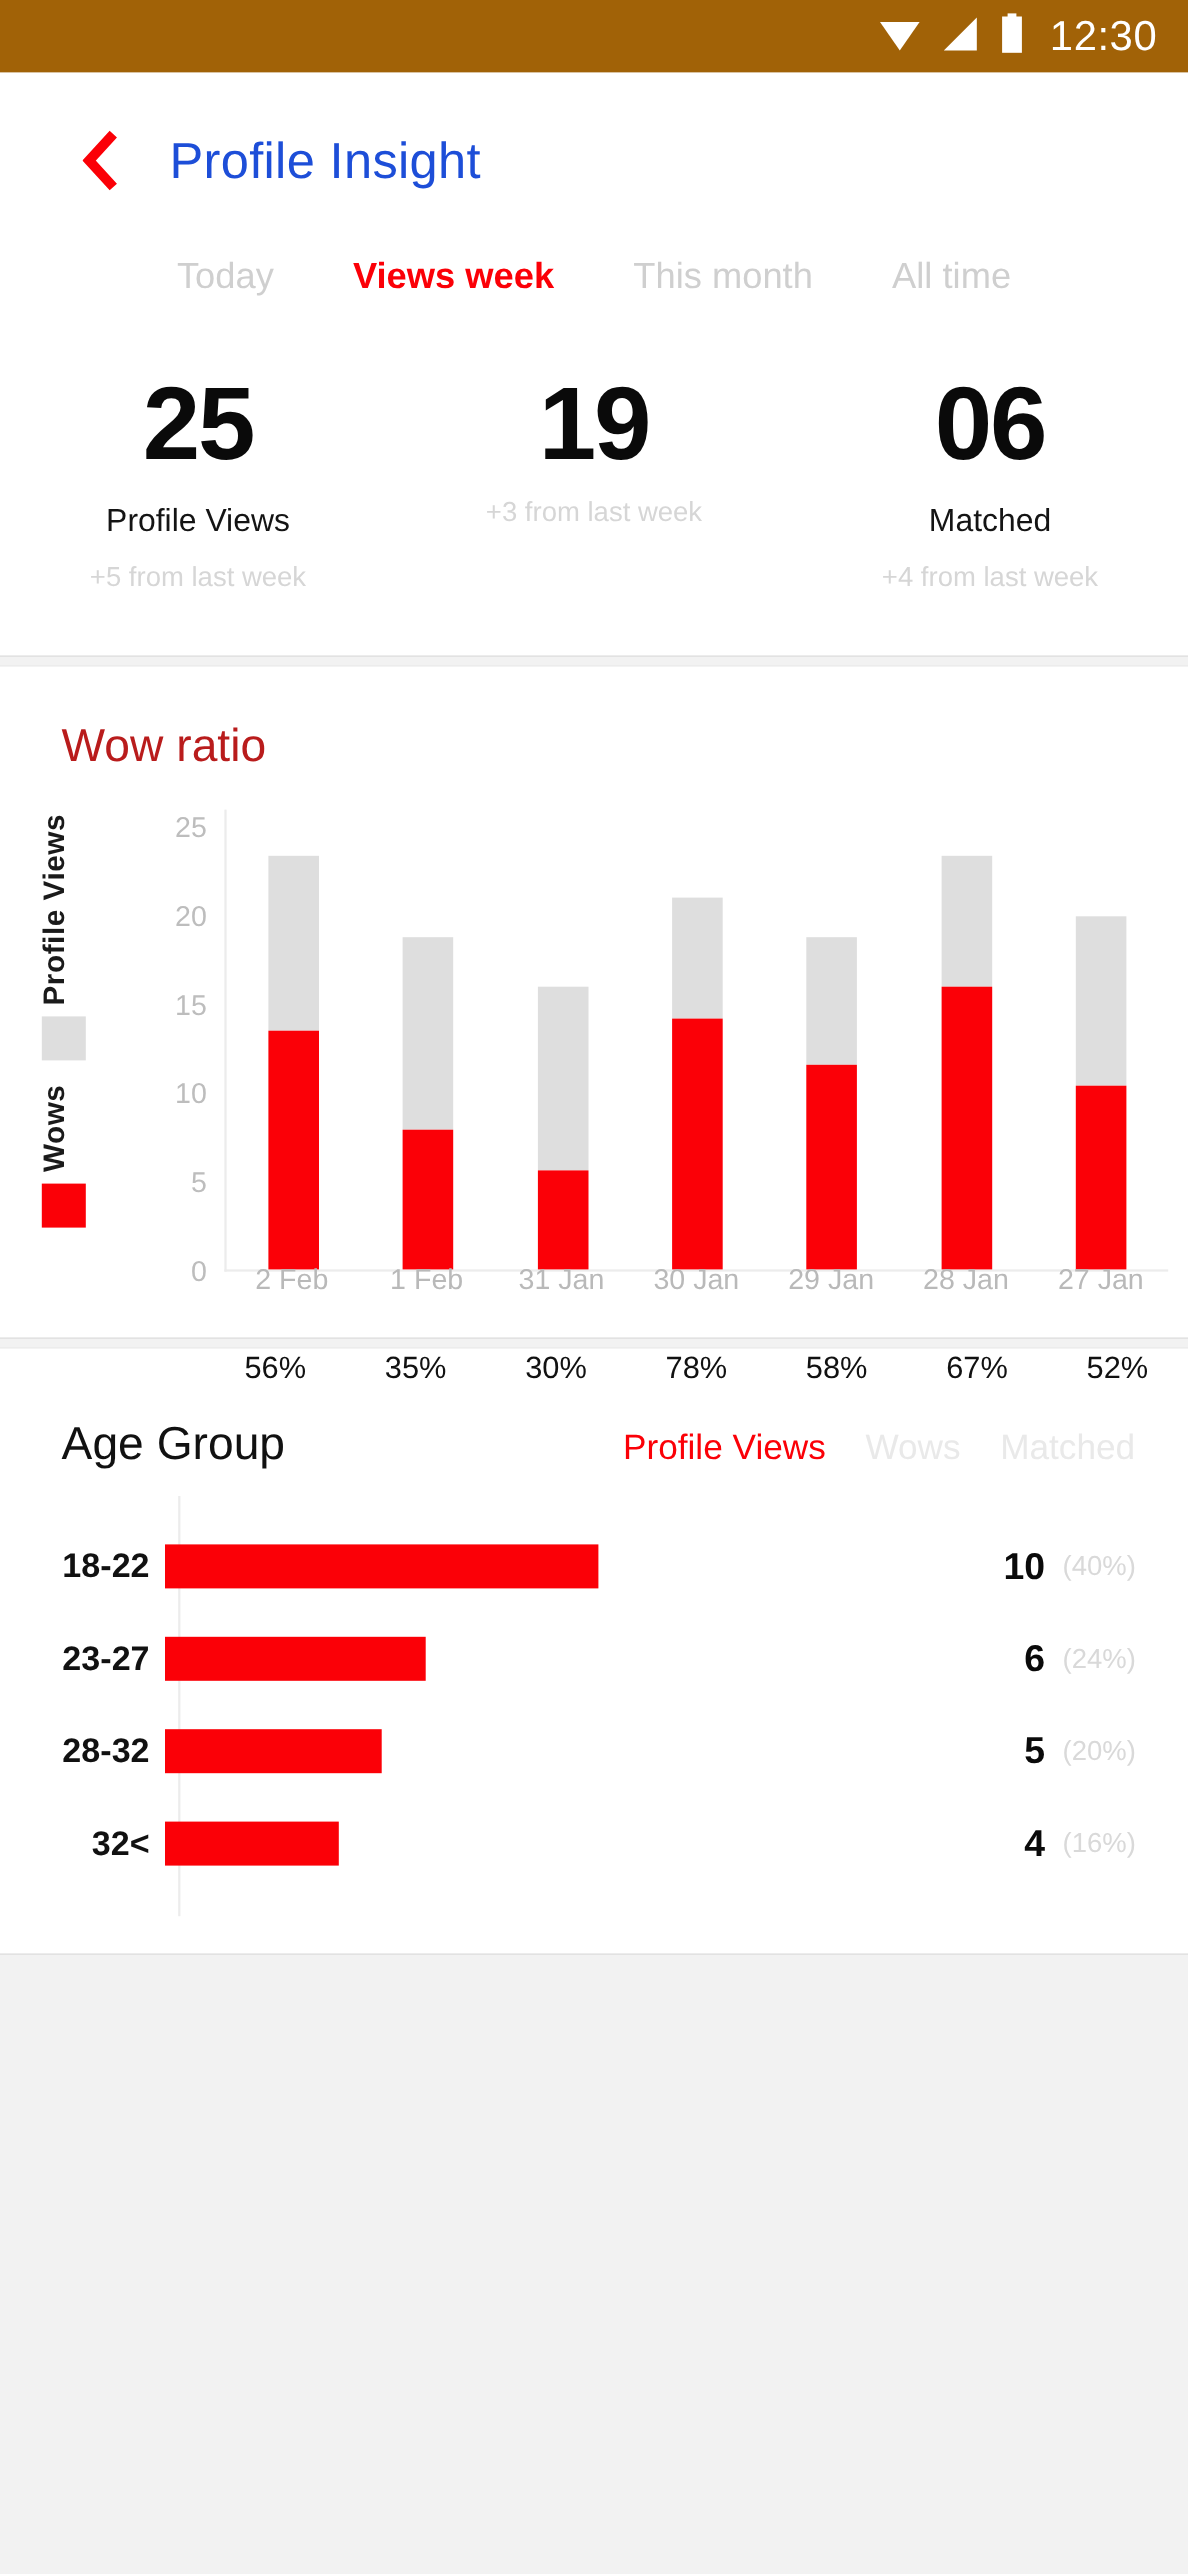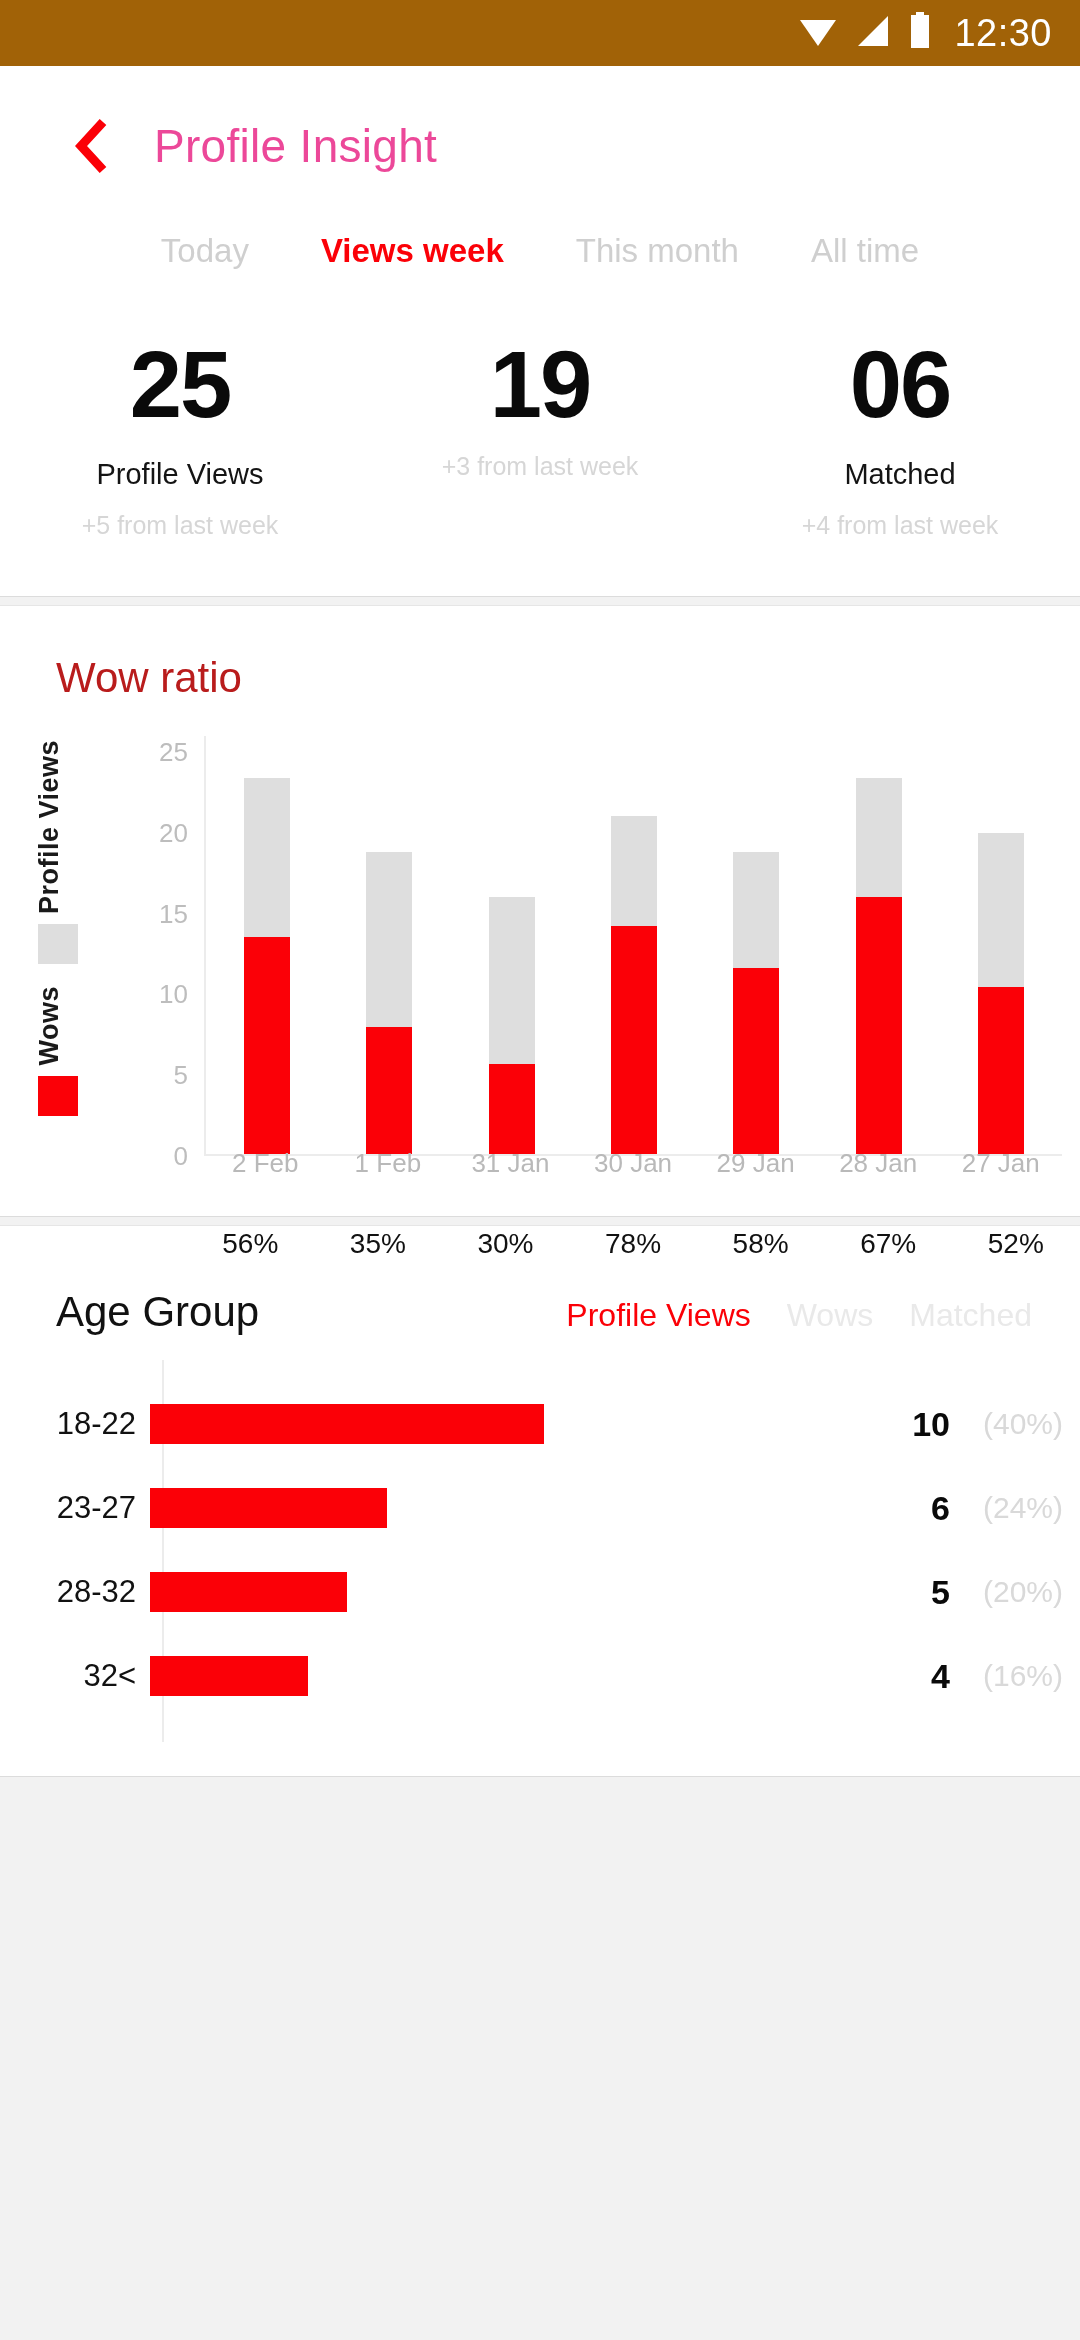--- a/index.html
+++ b/index.html
@@ -19,21 +19,21 @@
   .sb-icon{ display:block; }
   .sb-time{ color:#ffffff; font-size:38px; letter-spacing:0.5px; line-height:1; margin-left:6px; }
 
   
   .section{ background:#ffffff; width:100%; }
   .divider{ height:10px; background:#f2f2f2; border-top:1px solid #dcdcdc; border-bottom:1px solid #e6e6e6; }
 
   
   .header{ display:flex; align-items:center; padding:52px 0 34px 64px; }
   .back-btn{ width:56px; height:56px; display:flex; align-items:center; justify-content:center; }
-  .page-title{ font-size:46px; color:#ec4899; margin-left:34px; letter-spacing:0.3px; }
+  .page-title{ font-size:46px; color:#1d4ed8; margin-left:34px; letter-spacing:0.3px; }
 
   
   .range-tabs{ display:flex; align-items:center; justify-content:center; gap:16px; padding:14px 0 10px 0;text-align:center; }
   .range-tab{ font-size:33px; color:#cfcfcf; padding:10px 28px; white-space:nowrap; }
   .range-tab.active{ color:#fb0007; font-weight:bold; }
 
   
   .stats{ display:flex; padding:48px 0 56px 0; }
   .stat{ flex:1; text-align:center; }
   .stat-num{ font-size:94px; font-weight:bold; color:#0a0a0a; line-height:1; letter-spacing:-2px; }
@@ -71,25 +71,25 @@
   
   .age-head{ display:flex; align-items:baseline; padding:62px 30px 0 56px; }
   .age-title{ font-size:42px; color:#111; }
   .age-tabs{ display:flex; align-items:baseline; margin-left:auto; gap:0; }
   .age-tab{ font-size:32px; color:#e9e9e9; padding:0 18px; white-space:nowrap; }
   .age-tab.active{ color:#fb0007; }
 
   .age-rows{ position:relative; padding:46px 0 58px 0; }
   .age-axis{ position:absolute; left:162px; top:24px; bottom:34px; width:2px; background:#ececec; }
   .age-row{ display:flex; align-items:center; height:84px; }
-  .age-cat{ width:150px; text-align:right; font-size:31px; color:#111; padding-right:14px; }
+  .age-cat{ width:150px; text-align:right; font-size:31px; color:#111; padding-right:14px;font-weight:bold; }
   .age-barwrap{ position:relative; flex:1; height:100%; display:flex; align-items:center; }
   .age-bar{ height:40px; background:#fb0007; }
   .age-val{ width:70px; text-align:right; font-size:34px; font-weight:bold; color:#0a0a0a; }
-  .age-pct{ width:130px; text-align:center; font-size:30px; color:#d9d9d9; padding-left:16px; }
+  .age-pct{ width:130px; text-align:left; font-size:25px; color:#d9d9d9; padding-left:16px; }
 
   .bottom-fill{ background:#f2f2f2; border-top:1px solid #dcdcdc; height:336px; }
 </style>
 </head>
 <body>
 
 <div class="phone">
 
   <div class="statusbar">
     <span class="sb-icon">

